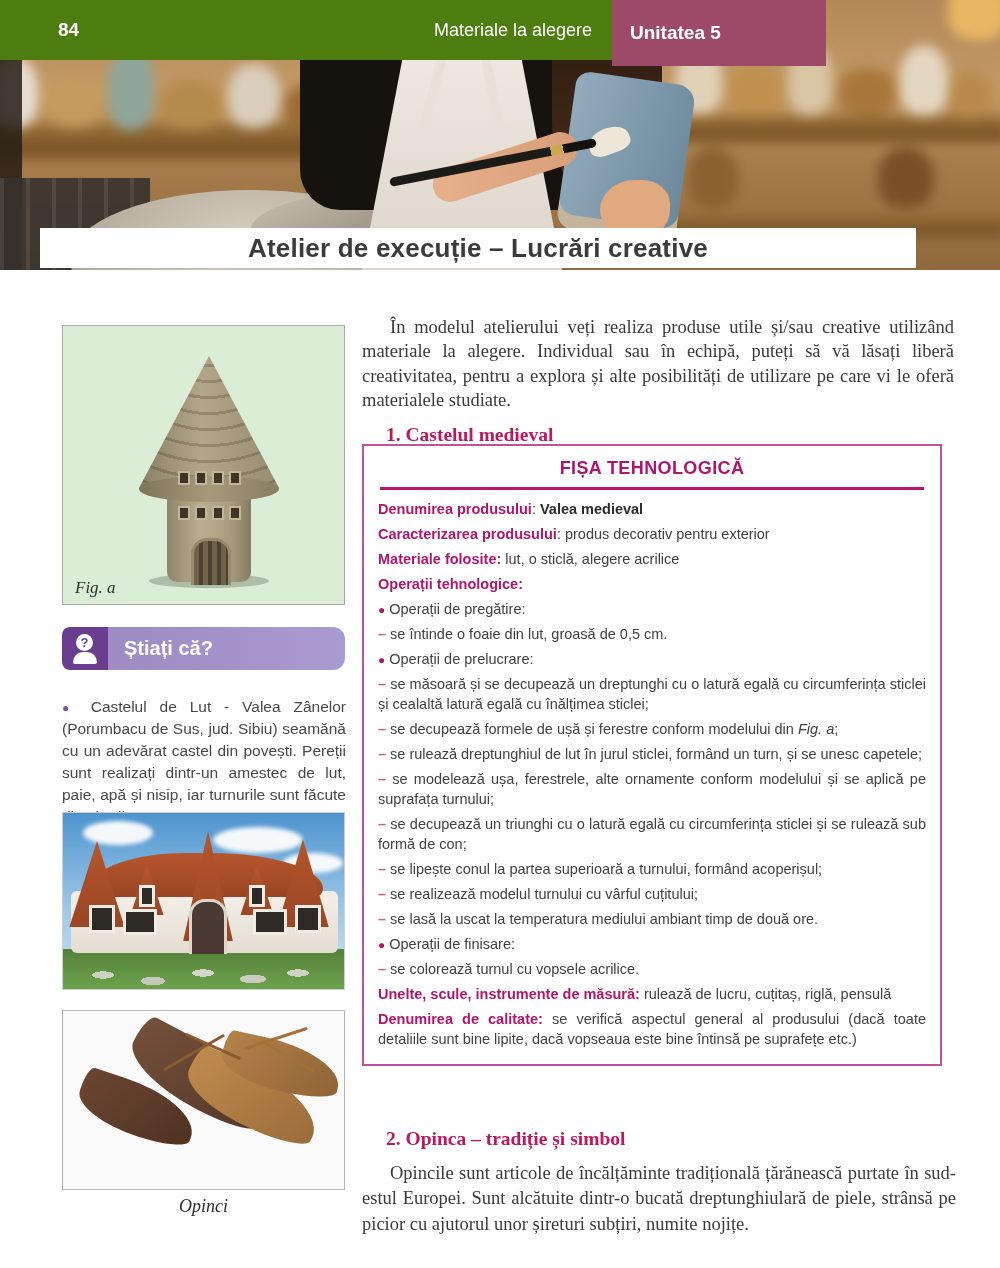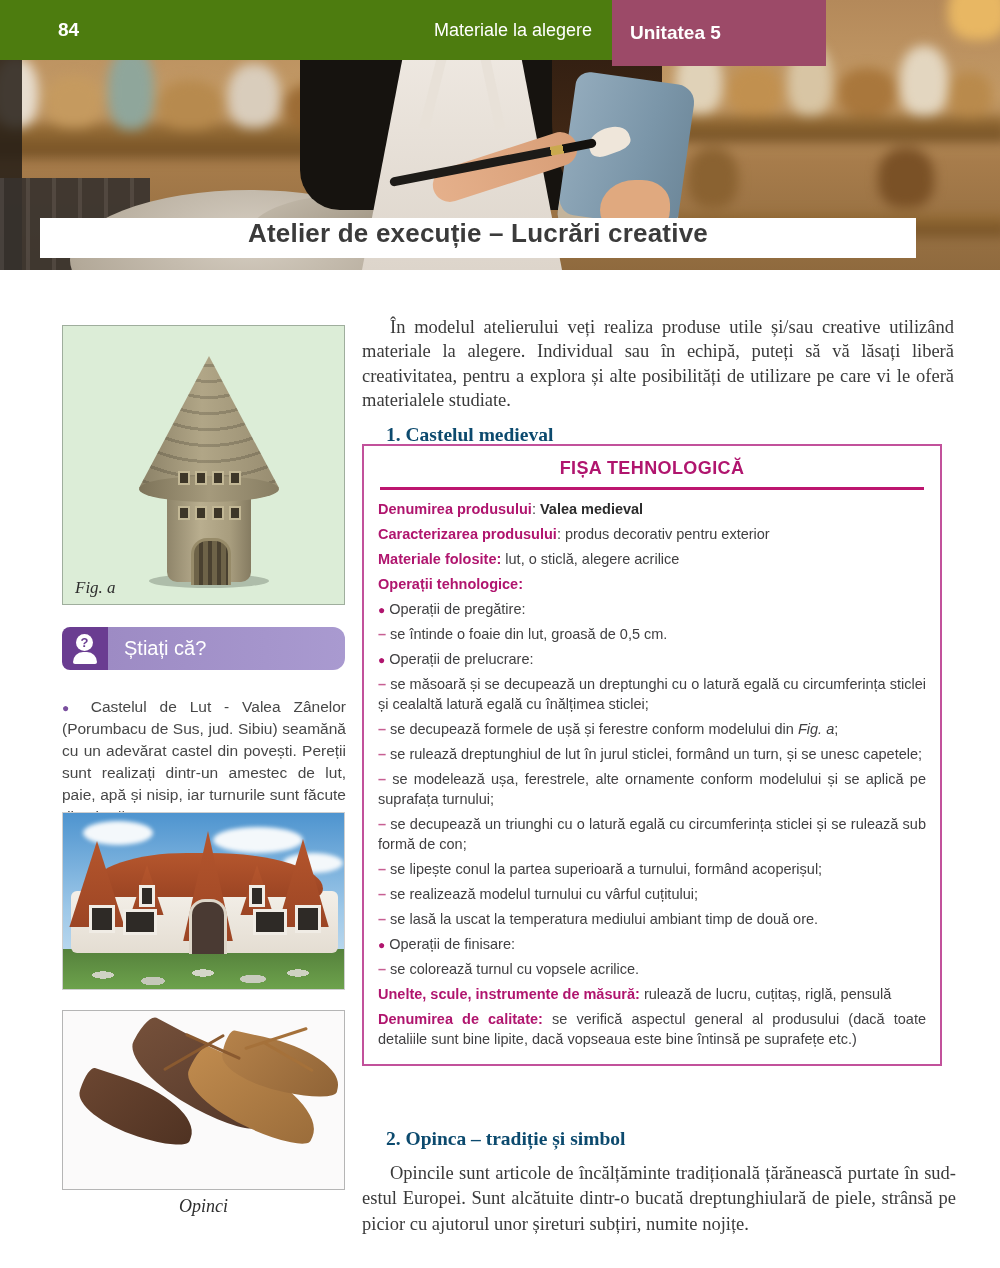--- a/index.html
+++ b/index.html
@@ -41,28 +41,28 @@
        box-shadow:inset 0 -14px 0 #c4b49b;}
   
   .band{position:absolute;left:0;top:0;width:612px;height:60px;background:#4d7c0f;
         display:flex;align-items:center;}
   .pageno{color:#fff;font-weight:bold;font-size:19px;margin-left:58px;}
   .bandright{color:#fff;font-weight:normal;font-size:18px;margin-left:auto;margin-right:20px;}
   .unitbox{position:absolute;left:612px;top:0;width:214px;height:66px;background:#9c4a68;
            color:#fff;font-weight:bold;font-size:19px;display:flex;align-items:center;
            padding-left:18px;box-sizing:border-box;}
   
-  .titlebar{position:absolute;left:40px;top:218px;width:876px;height:40px;background:#fff;
-            display:flex;justify-content:center;}
+  .titlebar{position:absolute;left:40px;top:228px;width:876px;height:40px;background:#fff;
+            display:flex;align-items:center;justify-content:center;}
   .titlebar h1{margin:0;font-size:26px;color:#3b3b3b;font-weight:bold;letter-spacing:.2px;}
   
   .serif{font-family:"Liberation Serif",serif;color:#3a3a3a;}
   .intro{position:absolute;left:362px;top:296px;width:592px;font-size:18.5px;line-height:1.33;
          text-align:justify;text-indent:28px;}
-  .sechead{position:absolute;left:386px;top:0;font-size:19.5px;font-weight:bold;color:#0c4a6e;
+  .sechead{position:absolute;left:386px;top:0;font-size:19.5px;font-weight:bold;color:#be185d;
            font-family:"Liberation Serif",serif;}
   #sec1{top:408px;}
   #sec2{top:1112px;}
   .sec2text{position:absolute;left:362px;top:1142px;width:594px;font-size:18.5px;line-height:1.38;
             text-align:justify;text-indent:28px;}
   
   .fisa{position:absolute;left:362px;top:444px;width:580px;box-sizing:border-box;
         border:2px solid #c2519b;background:#fff;padding:9px 14px 10px 14px;}
   .fisa-title{text-align:center;color:#b0156e;font-weight:bold;font-size:18px;
               letter-spacing:.4px;margin:3px 0 8px 0;}
@@ -94,21 +94,21 @@
             repeating-radial-gradient(circle at 50% -40px, rgba(60,54,40,.25) 0 3px, transparent 3px 16px),
             linear-gradient(90deg,#8a8066,#b1a687 45%,#978c70);}
   .t-conebase{position:absolute;left:76px;top:150px;width:140px;height:26px;border-radius:50%;
           background:linear-gradient(90deg,#7d7359,#a59a7c 50%,#877d62);}
   
   .stiati-head{position:absolute;left:62px;top:627px;width:283px;height:43px;}
   .stiati-icon{position:absolute;left:0;top:0;width:46px;height:43px;background:#6a3d91;
                border-radius:8px 0 0 8px;display:flex;align-items:center;justify-content:center;}
   .stiati-rest{position:absolute;left:46px;top:0;width:237px;height:43px;border-radius:0 12px 12px 0;
                background:linear-gradient(90deg,#9d8bc4,#a99ad0);display:flex;align-items:center;}
-  .stiati-rest span{color:#fff;font-weight:normal;font-size:20px;margin-left:16px;}
+  .stiati-rest span{color:#fff;font-weight:bold;font-size:20px;margin-left:16px;}
   .person-icon{position:relative;width:24px;height:30px;}
   .person-icon .head{position:absolute;left:3px;top:0;width:17px;height:17px;border-radius:50%;
         background:#fff;color:#6a3d91;font-weight:bold;font-size:13px;text-align:center;line-height:17px;}
   .person-icon .bodyp{position:absolute;left:0;top:18px;width:24px;height:12px;border-radius:10px 10px 2px 2px;background:#fff;}
   .stiati-text{position:absolute;left:62px;top:680px;width:284px;font-size:15.5px;line-height:1.42;
                color:#474747;text-align:justify;}
   .stiati-text .pbul{color:#7a4f9e;font-size:12px;}
   
   .castlebox{position:absolute;left:62px;top:812px;width:283px;height:178px;overflow:hidden;
              border:1px solid #cfcfcf;box-sizing:border-box;background:linear-gradient(180deg,#4e94cf,#9ec8e8 55%,#cfe4f2);}

